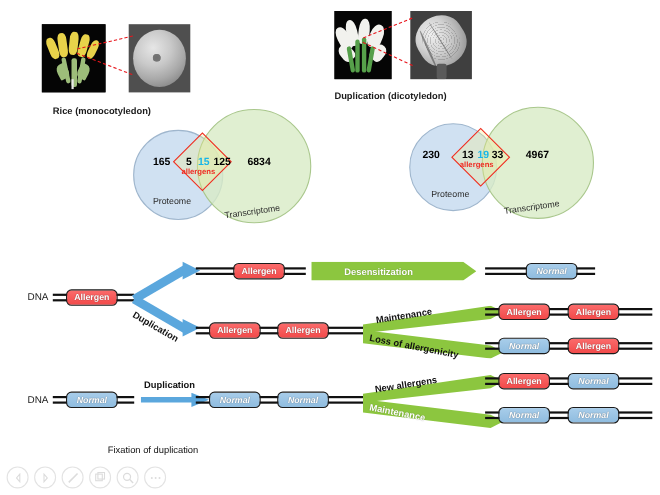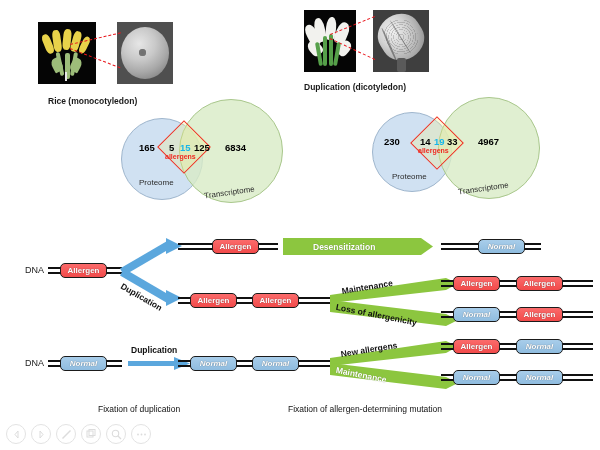--- a/index.html
+++ b/index.html
@@ -158,21 +158,21 @@
   <div class="venn-num" style="left:225px;top:142px;">6834</div>
   <div class="venn-allerg" style="left:165px;top:153px;">allergens</div>
   <div class="venn-label" style="left:139px;top:178px;">Proteome</div>
   <div class="venn-label" style="left:204px;top:188px;transform:rotate(-8deg);">Transcriptome</div>
 
   <div class="venn-circle venn-prot" style="left:372px;top:112px;width:78px;height:78px;"></div>
   <div class="venn-circle venn-tran" style="left:438px;top:97px;width:100px;height:100px;"></div>
   <div class="diamond" style="left:418px;top:124px;width:36px;height:36px;"></div>
 
   <div class="venn-num" style="left:384px;top:136px;">230</div>
-  <div class="venn-num" style="left:420px;top:136px;">14</div>
+  <div class="venn-num" style="left:420px;top:136px;">13</div>
   <div class="venn-num cyan" style="left:434px;top:136px;">19</div>
   <div class="venn-num" style="left:447px;top:136px;">33</div>
   <div class="venn-num" style="left:478px;top:136px;">4967</div>
   <div class="venn-allerg" style="left:418px;top:147px;">allergens</div>
   <div class="venn-label" style="left:392px;top:172px;">Proteome</div>
   <div class="venn-label" style="left:458px;top:184px;transform:rotate(-8deg);">Transcriptome</div>
 
   <div class="dna-tag" style="left:25px;top:265px;">DNA</div>
   <div class="dna" style="left:48px;top:267px;width:74px;height:7px;"></div>
   <div class="gene allergen" style="left:60px;top:263px;width:47px;height:15px;">Allergen</div>
@@ -243,21 +243,20 @@
 
   <div class="dna" style="left:441px;top:343px;width:152px;height:7px;"></div>
   <div class="gene allergen" style="left:453px;top:339px;width:47px;height:15px;">Allergen</div>
   <div class="gene normal" style="left:516px;top:339px;width:47px;height:15px;">Normal</div>
 
   <div class="dna" style="left:441px;top:374px;width:152px;height:7px;"></div>
   <div class="gene normal" style="left:453px;top:370px;width:47px;height:15px;">Normal</div>
   <div class="gene normal" style="left:516px;top:370px;width:47px;height:15px;">Normal</div>
 
   <div class="bottom-caption" style="left:98px;top:404px;">Fixation of duplication</div>
-  <div class="bottom-caption" style="left:288px;top:404px;">Fixation of allergen-determining mutation</div>
 
 </div>
 
 <div id="toolbar">
   <div class="tool-btn">
     <svg width="9" height="9" viewBox="0 0 9 9">
         <path d="M6,1 L3,4.5 L6,8 Z" fill="none" stroke="#dcdcdc" stroke-width="1"></path>
       </svg>
   </div>
   <div class="tool-btn">

